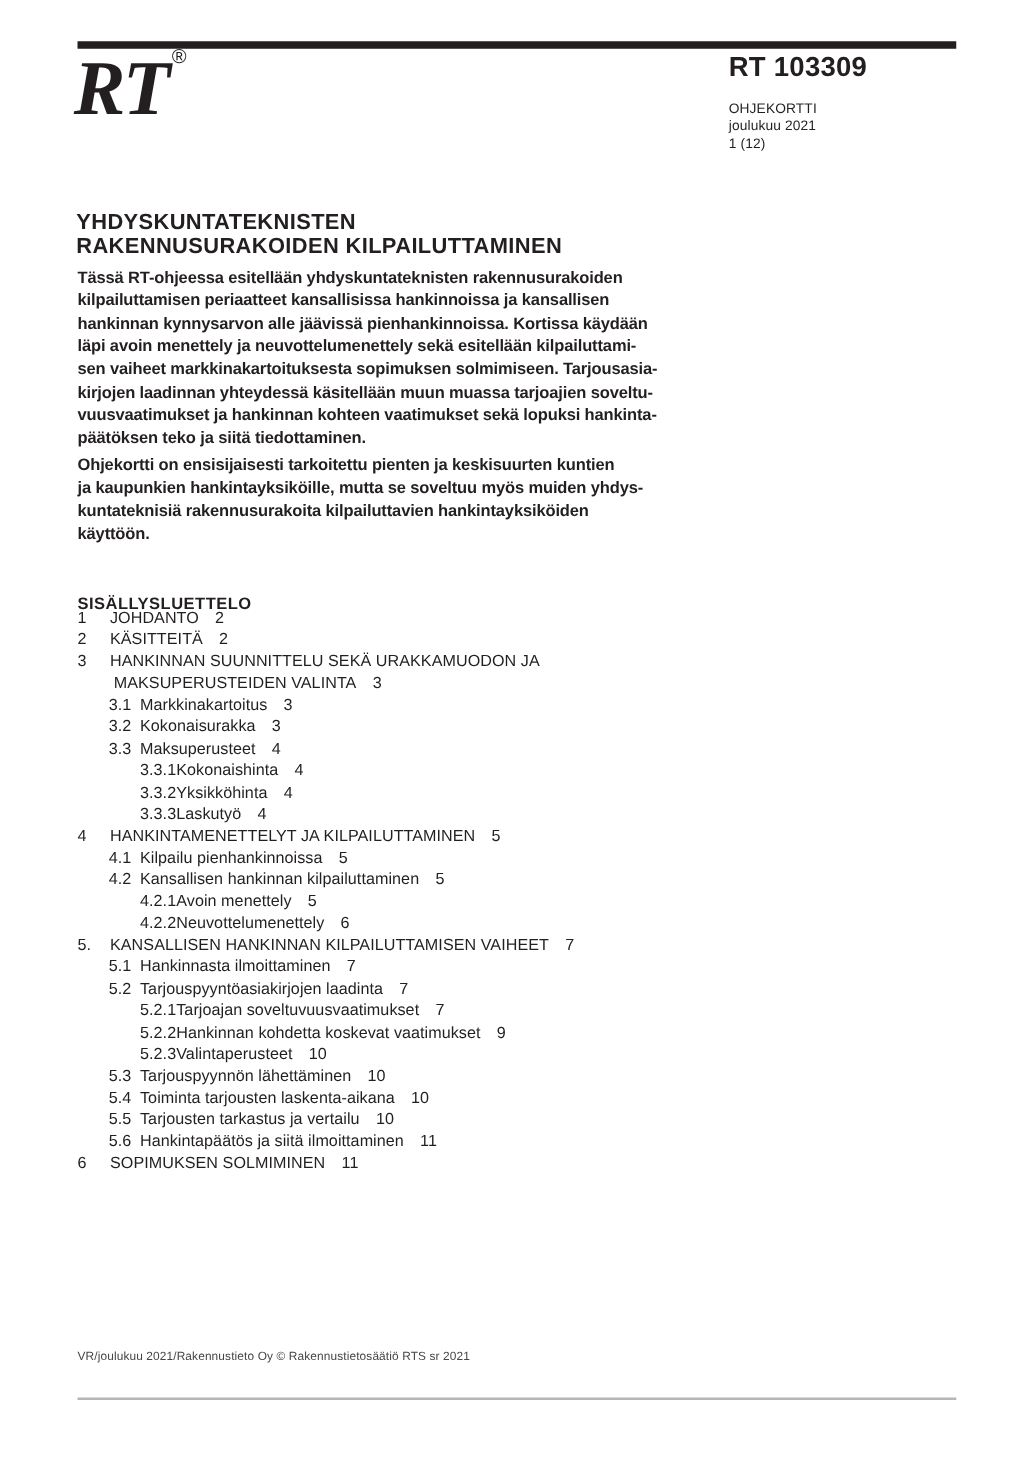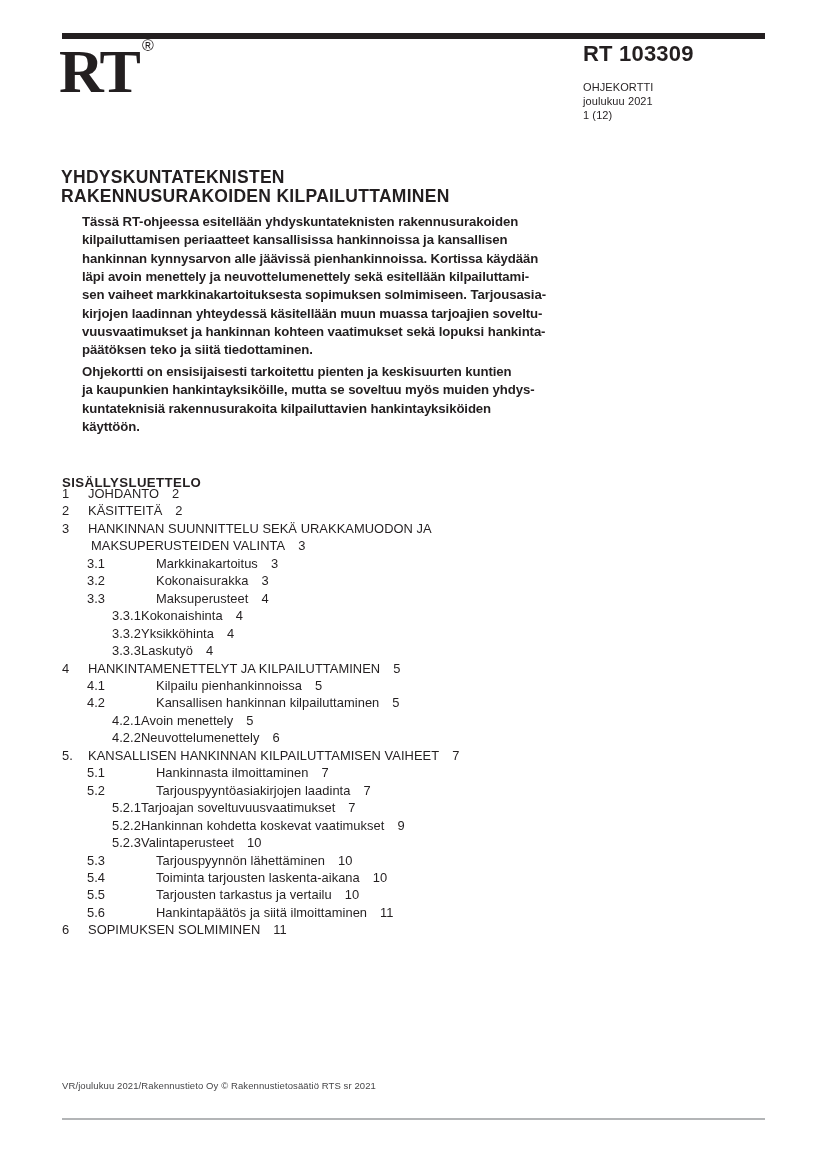--- a/index.html
+++ b/index.html
@@ -23,20 +23,21 @@
   .rt-logo {
     position: absolute;
     left: 59px; top: 40px;
     font-family: "Liberation Serif", serif;
     font-weight: 700;
     font-size: 62px;
     line-height: 1;
     letter-spacing: -2px;
     color: #231f20;
     white-space: nowrap;
+    font-style: italic;
   }
   .rt-logo .reg {
     display: inline-block;
     font-family: "Liberation Sans", sans-serif;
     font-weight: 400;
     font-size: 16px;
     letter-spacing: 0;
     vertical-align: top;
     position: relative;
     top: -2px; left: 3px;
@@ -66,21 +67,20 @@
     margin-top: 16px;
   }
   .para {
     position: absolute;
     left: 62px;
     font-size: 13.2px;
     font-weight: 700;
     line-height: 18.35px;
     letter-spacing: -0.1px;
     white-space: nowrap;
-    margin-left: 20px;
   }
   .para1 { top: 213px; }
   .para2 { top: 363px; }
   .toc-heading {
     position: absolute;
     left: 62px; top: 455px;
     font-size: 13.2px;
     font-weight: 700;
     letter-spacing: 0.4px;
     margin-top: 20px;
@@ -89,21 +89,21 @@
     position: absolute;
     left: 62px; top: 485px;
     font-size: 12.9px;
     line-height: 17.45px;
     letter-spacing: 0.05px;
     white-space: nowrap;
   }
   .toc-row { display: flex; }
   .toc-num { flex: 0 0 auto; }
   .lvl1 .toc-num { width: 26px; }
-  .lvl2 { padding-left: 25px; gap: 44px; }
+  .lvl2 { padding-left: 25px; }
   .lvl2 .toc-num { width: 25px; }
   .lvl3 { padding-left: 50px; }
   .lvl3 .toc-num { width: 29px; }
   .toc-page { margin-left: 13px; }
   .toc-label2 { padding-left: 3px; }
   .footer-rule {
     position: absolute;
     left: 62px; top: 1118px;
     width: 703px; height: 2px;
     background: #b3b5b7;

